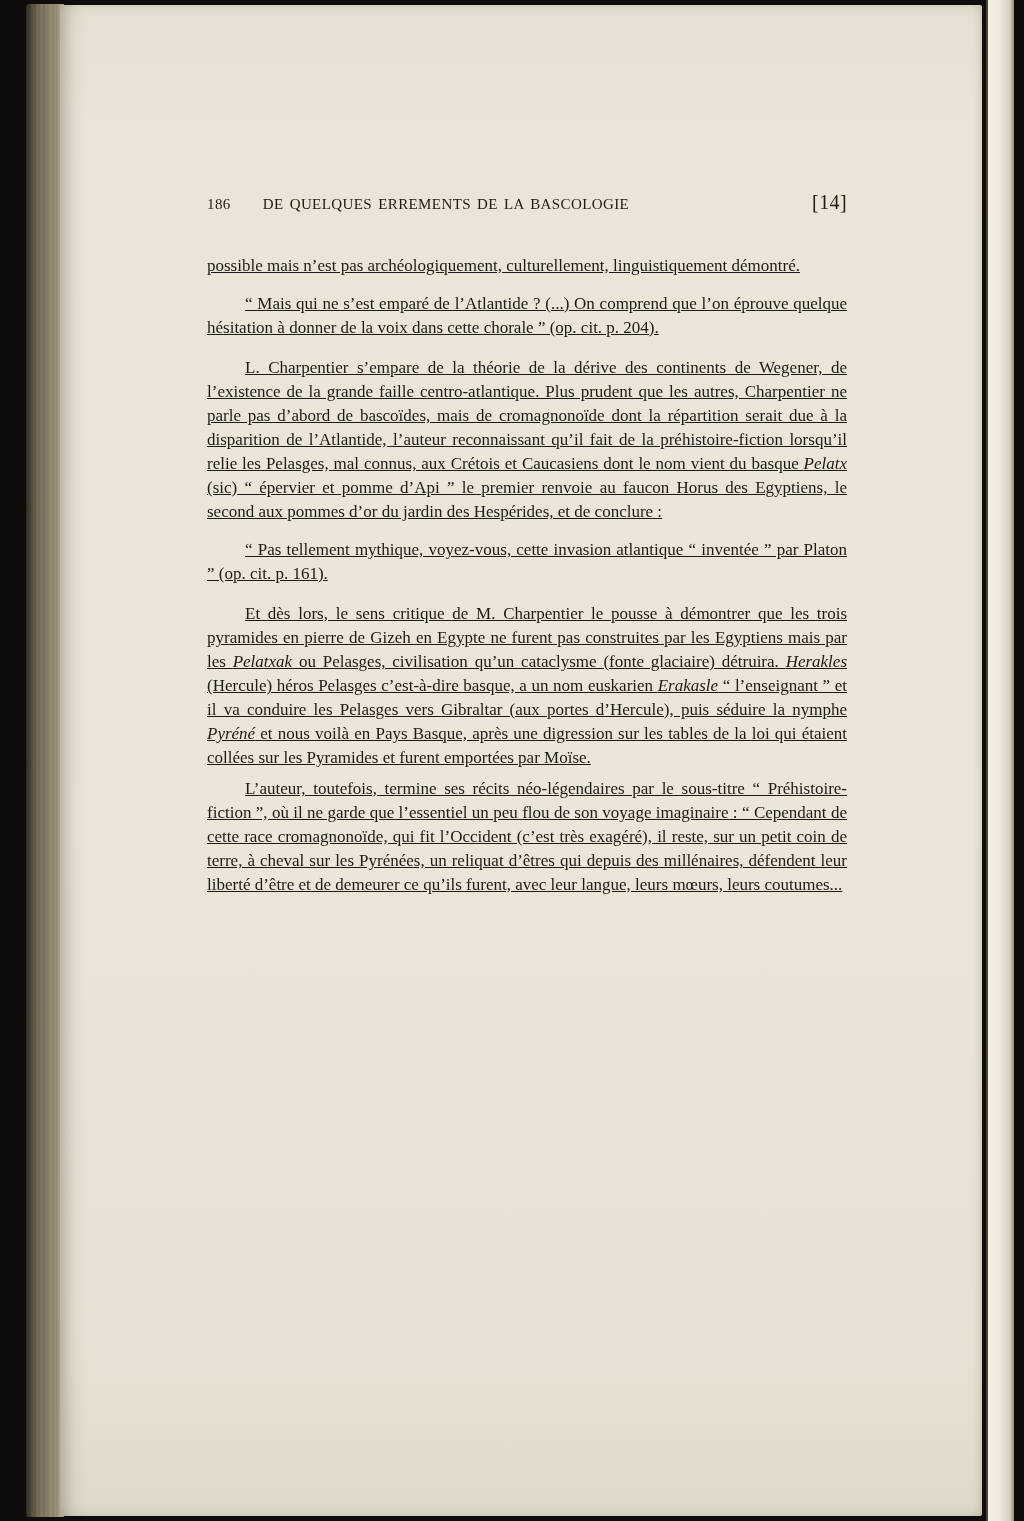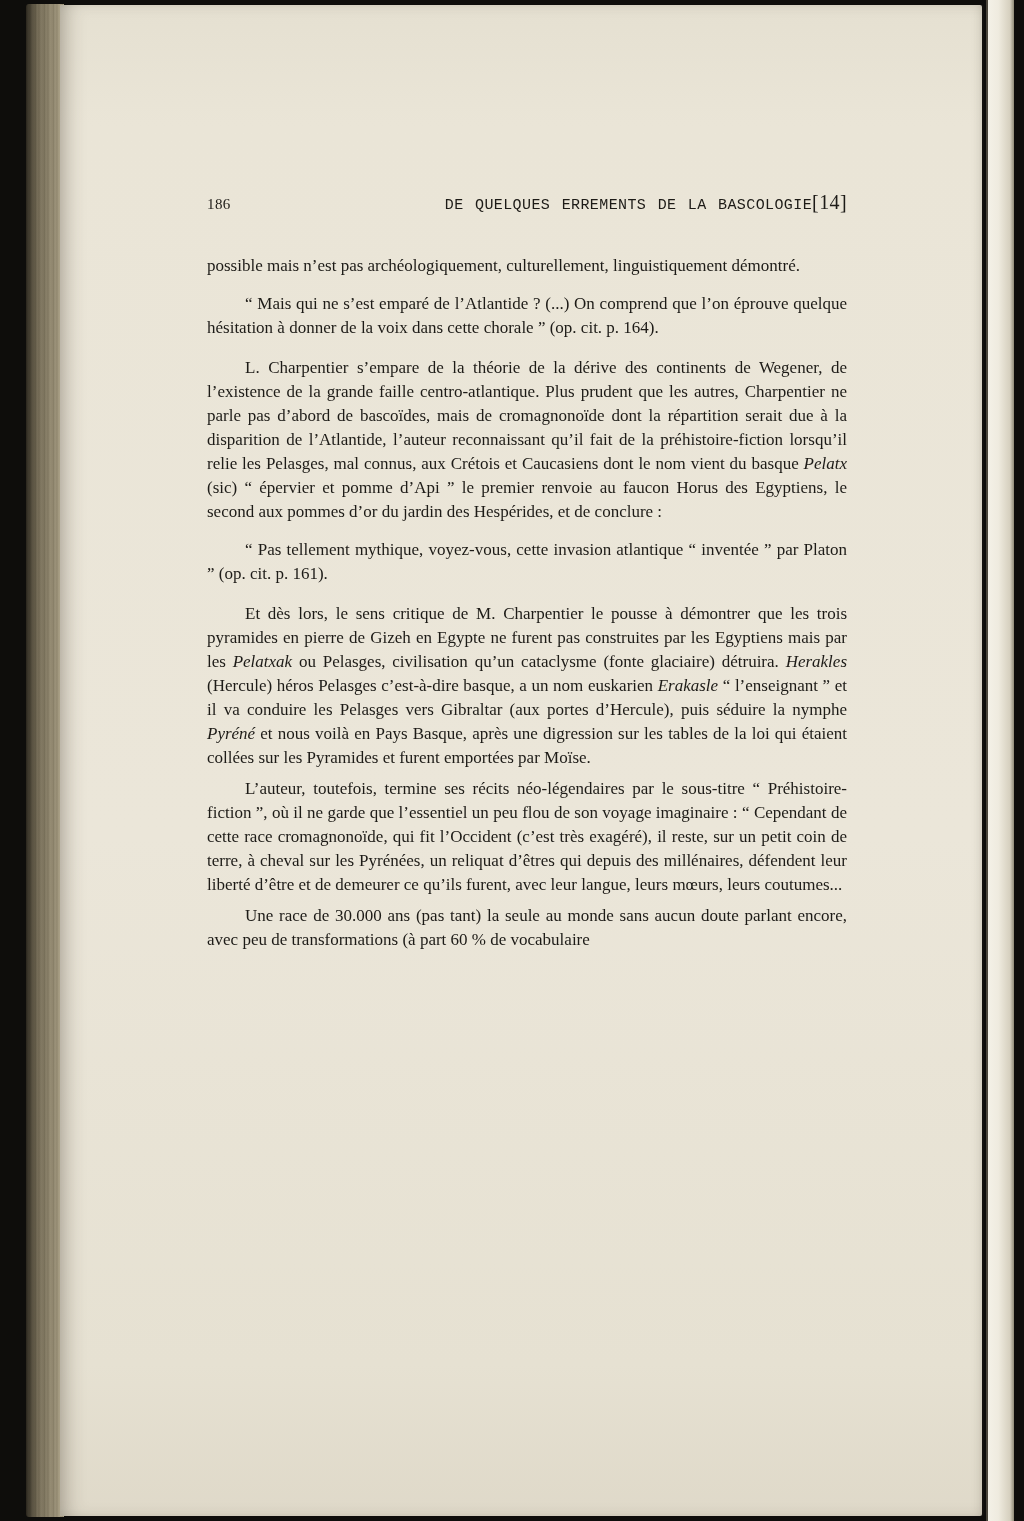--- a/index.html
+++ b/index.html
@@ -65,39 +65,40 @@
     width: 640px;
     color: #1d1b17;
   }
   .running-header {
     display: grid;
     grid-template-columns: auto 1fr auto;
     align-items: baseline;
     font-size: 15px;
     letter-spacing: 0.4px;
     margin-bottom: 40px;
+    gap: 32px;
   }
   .running-header .page-num {
     font-size: 15px;
   }
   .running-header .title {
-    text-align: right;
+    text-align: left;
     word-spacing: 2px;
-    font-family: Liberation Mono, monospace;
   }
   .running-header .marker {
     font-size: 20px;
   }
   .page-body {
     font-size: 17px;
     line-height: 24px;
     text-align: justify;
   }
   .para {
     margin: 7px 0 0 0;
+    text-decoration: underline;
   }
   .para:first-child {
     margin-top: 0;
   }
   .para.indent {
     text-indent: 38px;
   }
   .para.quote {
     margin-top: 14px;
     margin-bottom: 16px;
@@ -117,26 +118,25 @@
     <div class="text-block">
 
       <div class="running-header">
         <span class="page-num">186</span>
         <span class="title">DE QUELQUES ERREMENTS DE LA BASCOLOGIE</span>
         <span class="marker">[14]</span>
       </div>
 
       <div class="page-body">
           <p class="para"><span>possible mais n’est pas archéologiquement, culturellement, linguistiquement démontré.</span></p>
-          <p class="para indent quote"><span>“ Mais qui ne s’est emparé de l’Atlantide ? (...) On comprend que l’on éprouve quelque hésitation à donner de la voix dans cette chorale ” (op. cit. p. 164).</span></p>
+          <p class="para indent quote"><span>“ Mais qui ne s’est emparé de l’Atlantide ? (...) On comprend que l’on éprouve quelque hésitation à donner de la voix dans cette chorale ” (op. cit. p. 204).</span></p>
           <p class="para indent"><span>L. Charpentier s’empare de la théorie de la dérive des continents de Wegener, de l’existence de la grande faille centro-atlantique. Plus prudent que les autres, Charpentier ne parle pas d’abord de bascoïdes, mais de cromagnonoïde dont la répartition serait due à la disparition de l’Atlantide, l’auteur reconnaissant qu’il fait de la préhistoire-fiction lorsqu’il relie les Pelasges, mal connus, aux Crétois et Caucasiens dont le nom vient du basque </span><span class="it">Pelatx</span><span> (sic) “ épervier et pomme d’Api ” le premier renvoie au faucon Horus des Egyptiens, le second aux pommes d’or du jardin des Hespérides, et de conclure :</span></p>
           <p class="para indent quote"><span>“ Pas tellement mythique, voyez-vous, cette invasion atlantique “ inventée ” par Platon ” (op. cit. p. 161).</span></p>
           <p class="para indent"><span>Et dès lors, le sens critique de M. Charpentier le pousse à démontrer que les trois pyramides en pierre de Gizeh en Egypte ne furent pas construites par les Egyptiens mais par les </span><span class="it">Pelatxak</span><span> ou Pelasges, civilisation qu’un cataclysme (fonte glaciaire) détruira. </span><span class="it">Herakles</span><span> (Hercule) héros Pelasges c’est-à-dire basque, a un nom euskarien </span><span class="it">Erakasle</span><span> “ l’enseignant ” et il va conduire les Pelasges vers Gibraltar (aux portes d’Hercule), puis séduire la nymphe </span><span class="it">Pyréné</span><span> et nous voilà en Pays Basque, après une digression sur les tables de la loi qui étaient collées sur les Pyramides et furent emportées par Moïse.</span></p>
           <p class="para indent"><span>L’auteur, toutefois, termine ses récits néo-légendaires par le sous-titre “ Préhistoire-fiction ”, où il ne garde que l’essentiel un peu flou de son voyage imaginaire : “ Cependant de cette race cromagnonoïde, qui fit l’Occident (c’est très exagéré), il reste, sur un petit coin de terre, à cheval sur les Pyrénées, un reliquat d’êtres qui depuis des millénaires, défendent leur liberté d’être et de demeurer ce qu’ils furent, avec leur langue, leurs mœurs, leurs coutumes...</span></p>
-          <p class="para indent"><span>Une race de 30.000 ans (pas tant) la seule au monde sans aucun doute parlant encore, avec peu de transformations (à part 60 % de vocabulaire</span></p>
         </div>
 
     </div>
   </div>
 
   <div class="next-page-edge2"></div>
 
 </div>
 
 </body></html>

